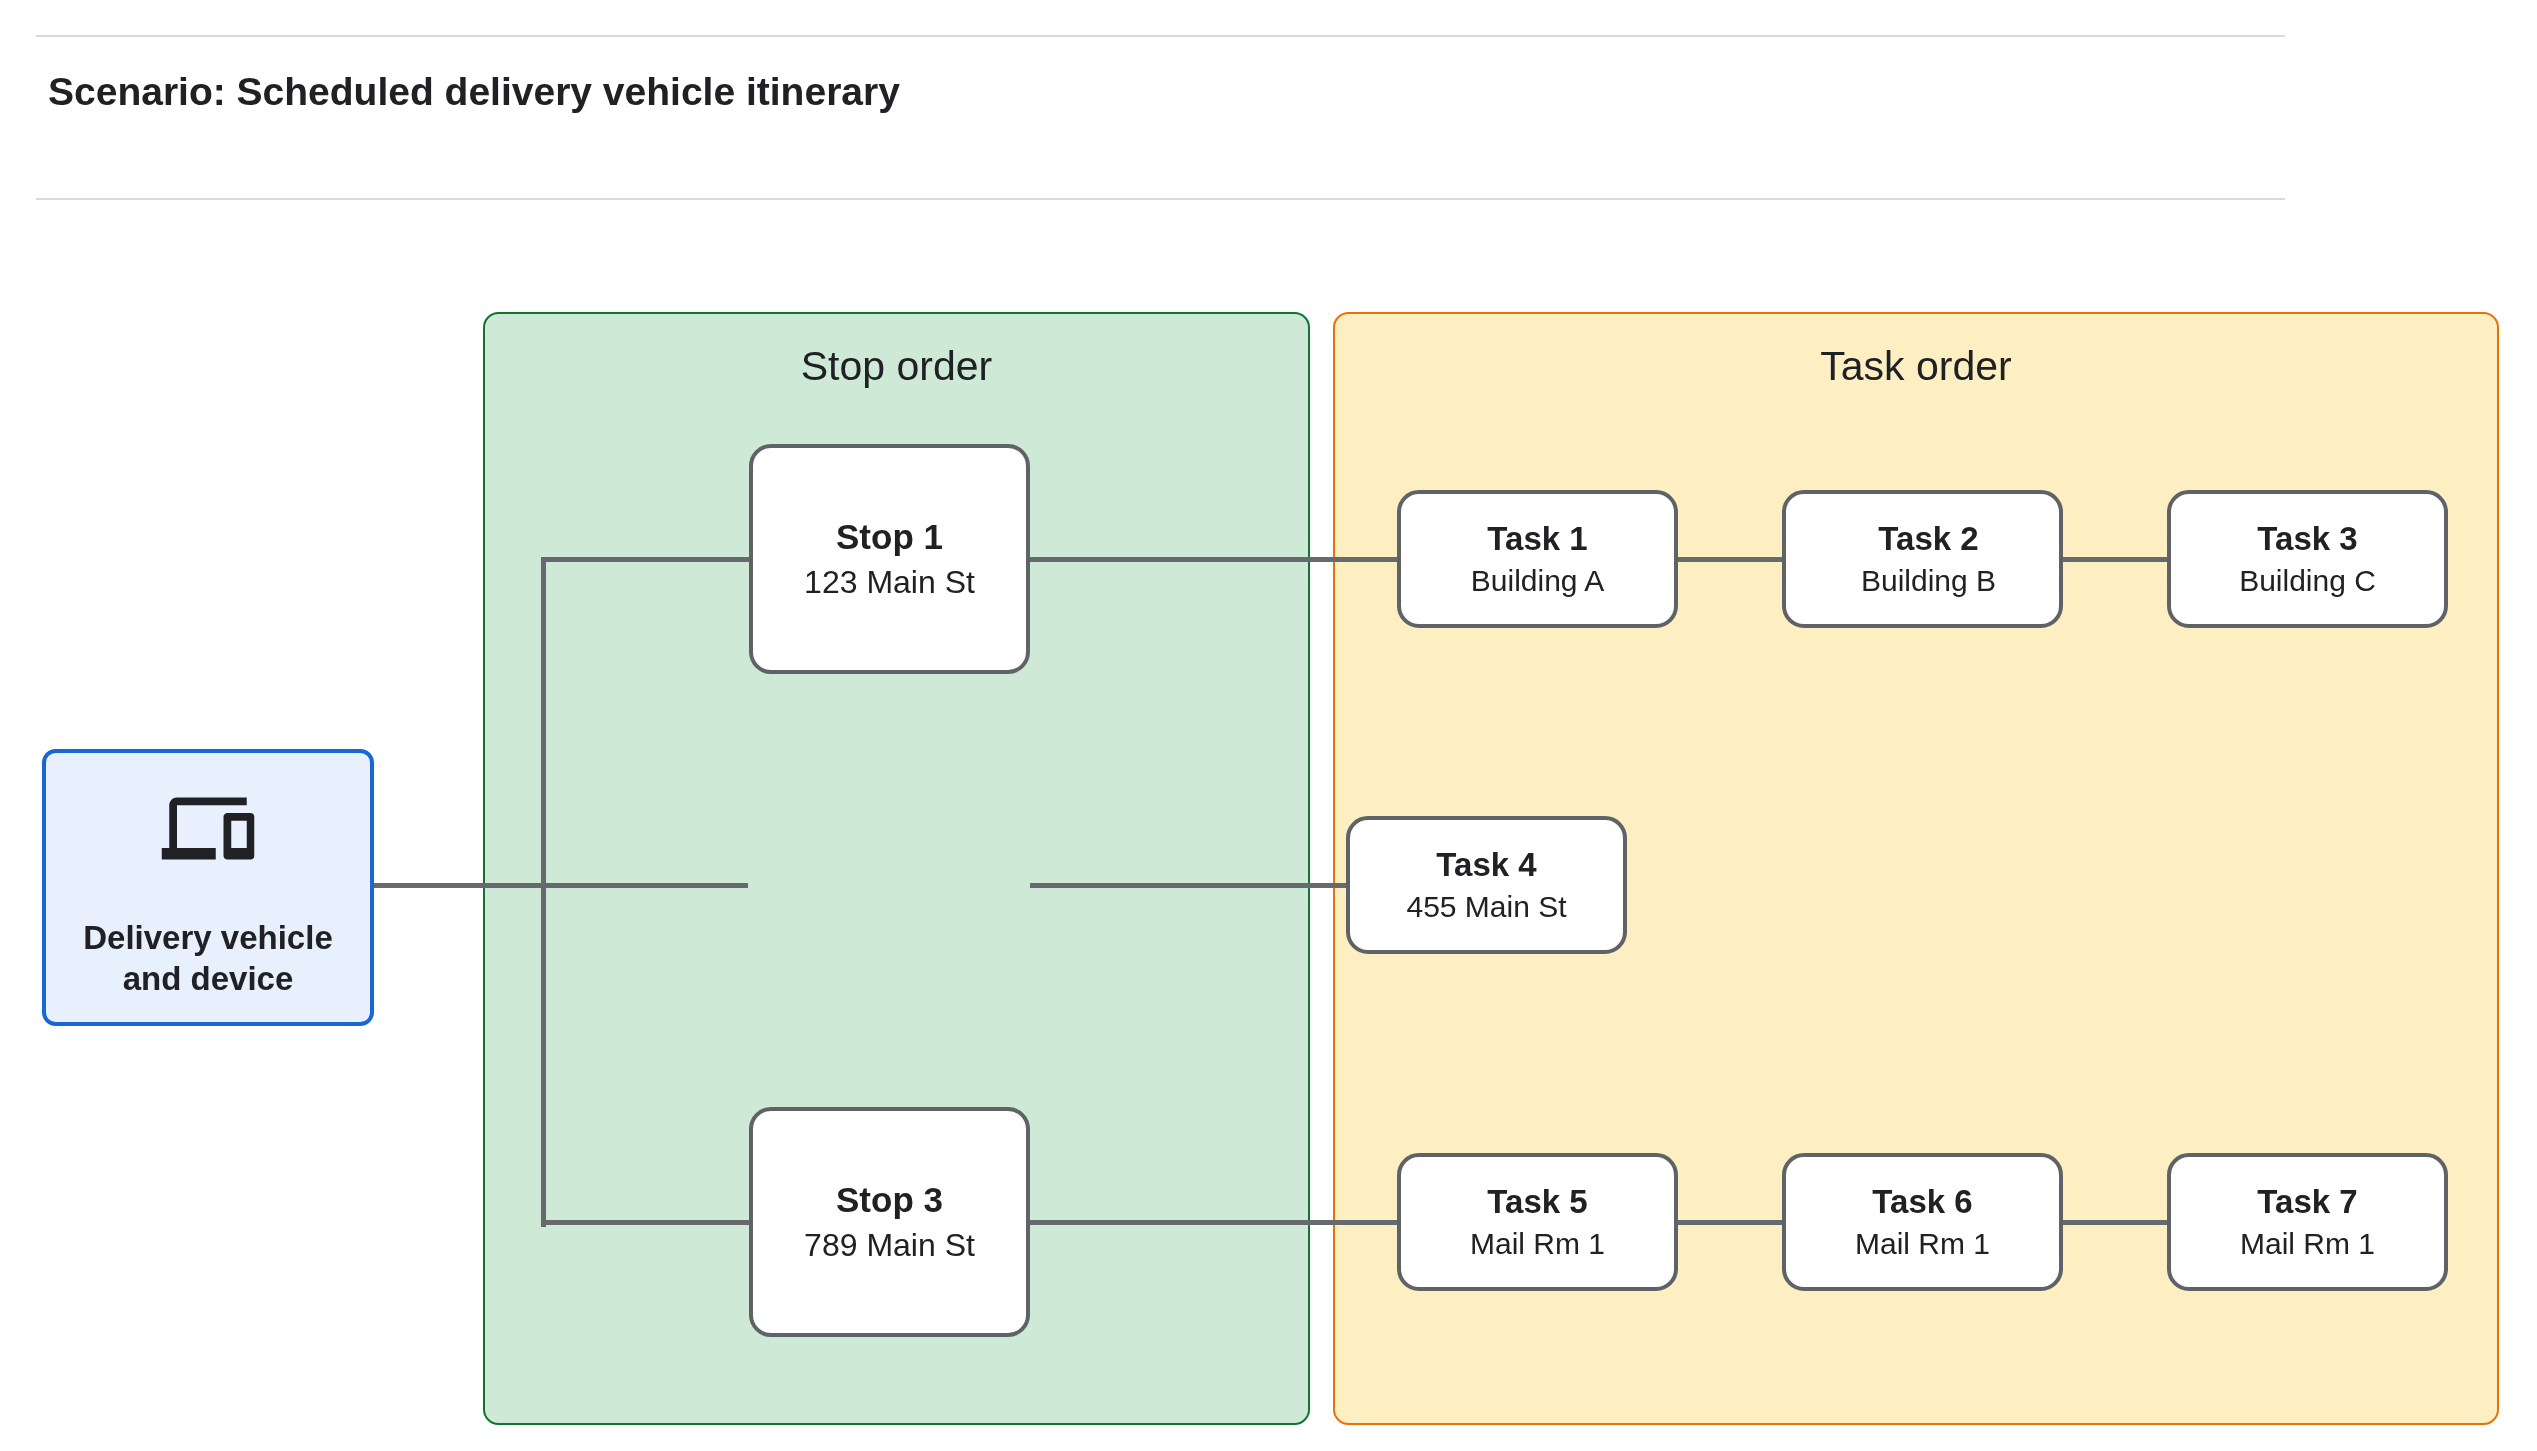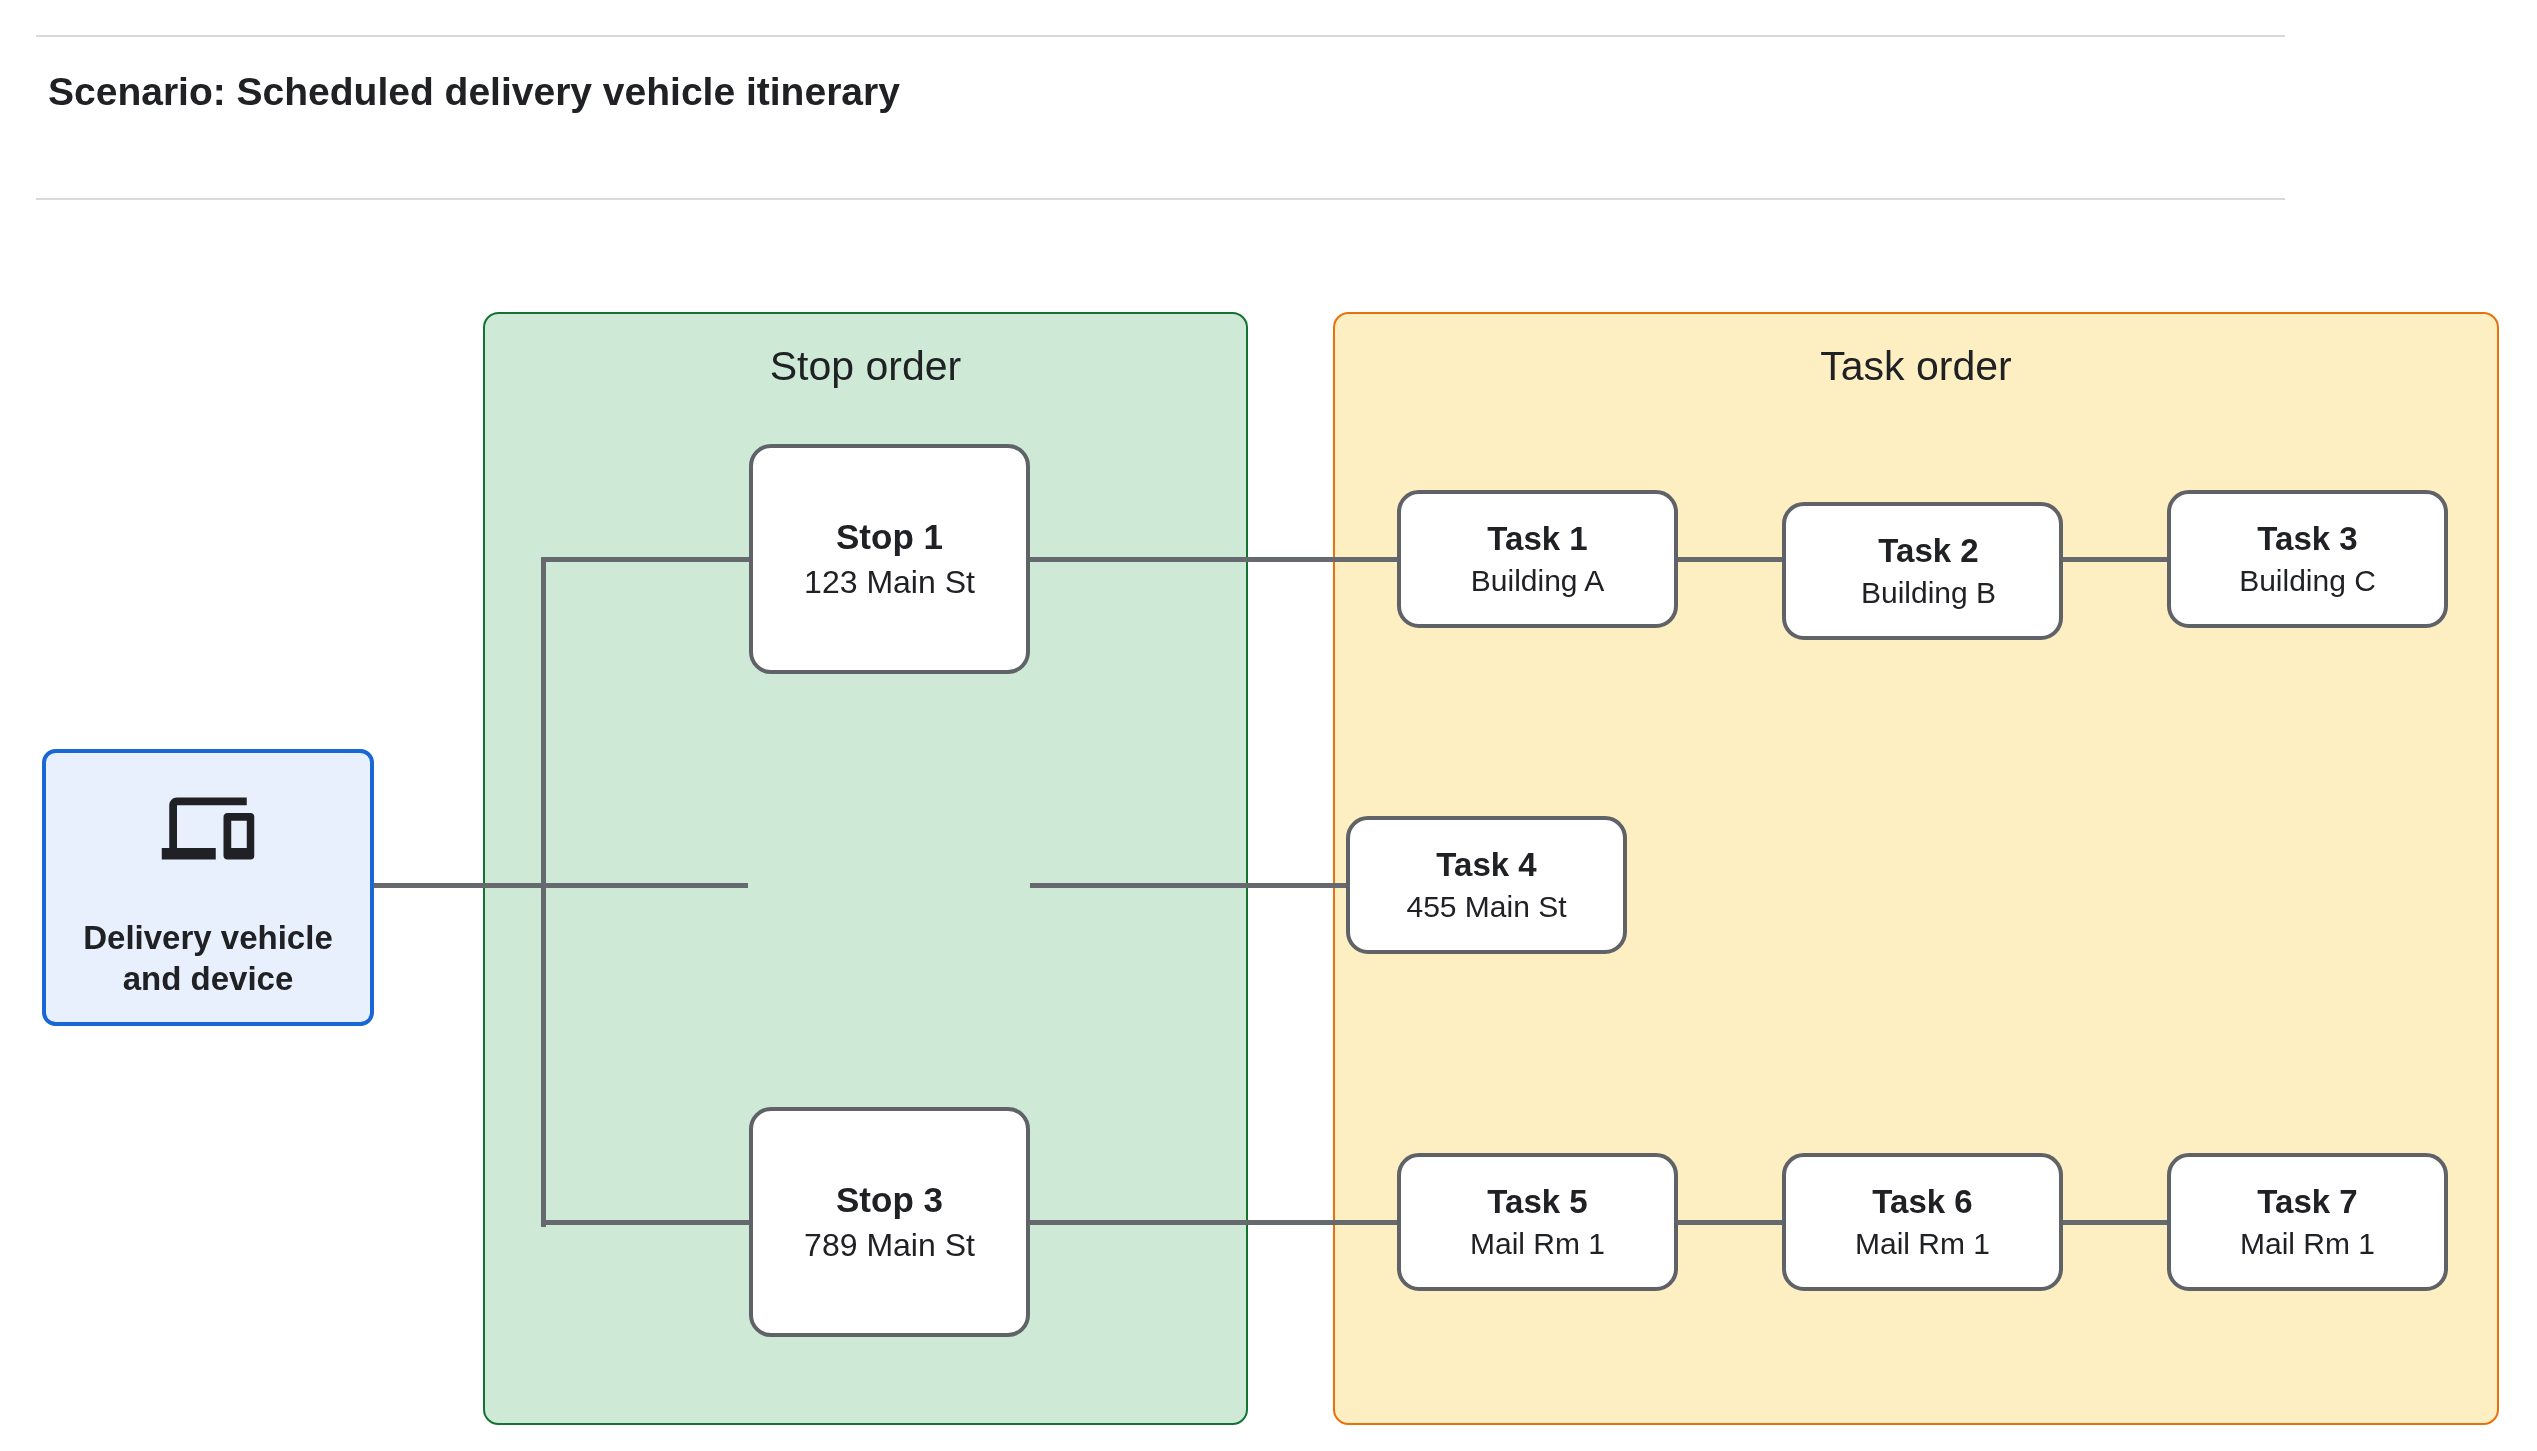--- a/index.html
+++ b/index.html
@@ -13,21 +13,21 @@
   body{font-family:"Liberation Sans",sans-serif;color:var(--text);}
   .canvas{position:relative;width:2538px;height:1452px;background:#fff;overflow:hidden;}
 
   .rule{position:absolute;left:36px;width:2249px;height:1.9px;background:var(--rule);}
   .rule-top{top:35px;}
   .rule-bottom{top:198px;}
   .header-title{position:absolute;left:48px;top:70px;font-size:39px;font-weight:bold;letter-spacing:0;white-space:nowrap;}
   .header-subtitle{position:absolute;left:256px;top:126px;font-size:35px;font-weight:normal;white-space:nowrap;}
 
   .panel{position:absolute;top:312px;height:1113px;border-radius:15.5px;box-sizing:border-box;}
-  .panel-stops{left:483px;width:765px;background:var(--stop-panel-fill);border:2.9px solid var(--stop-panel-border);}
+  .panel-stops{left:483px;width:827px;background:var(--stop-panel-fill);border:2.9px solid var(--stop-panel-border);}
   .panel-tasks{left:1333px;width:1166px;background:var(--task-panel-fill);border:2.9px solid var(--task-panel-border);}
   .panel-title{position:absolute;top:29px;left:0;width:100%;text-align:center;font-size:41px;font-weight:normal;color:var(--text);}
 
   .line{position:absolute;background:var(--connector);}
   .h-line{height:4.8px;}
   .v-line{width:4.8px;}
 
   .node{position:absolute;background:#ffffff;border:4.8px solid var(--node-border);border-radius:22px;
         box-sizing:border-box;display:flex;flex-direction:column;align-items:center;justify-content:center;
         gap:8.7px;text-align:center;}
@@ -87,21 +87,21 @@
   </div>
   <div class="node stop-node" style="top:1107px;">
     <div class="node-title">Stop 3</div>
     <div class="node-sub">789 Main St</div>
   </div>
 
   <div class="node task-node" style="left:1397px;top:490px;">
     <div class="node-title">Task 1</div>
     <div class="node-sub">Building A</div>
   </div>
-  <div class="node task-node" style="left:1782px;top:502px;padding-left:12px;">
+  <div class="node task-node" style="left:1782px;top:490px;padding-left:12px;">
     <div class="node-title">Task 2</div>
     <div class="node-sub">Building B</div>
   </div>
   <div class="node task-node" style="left:2167px;top:490px;">
     <div class="node-title">Task 3</div>
     <div class="node-sub">Building C</div>
   </div>
 
   <div class="node task-node" style="left:1346px;top:816px;">
     <div class="node-title">Task 4</div>

